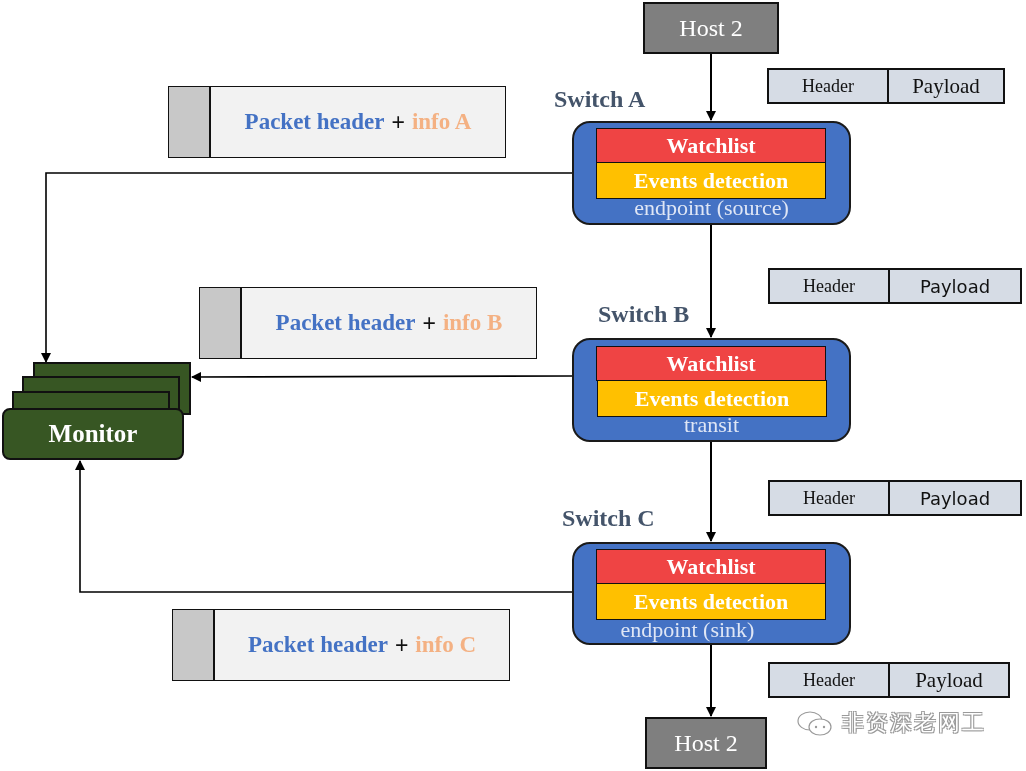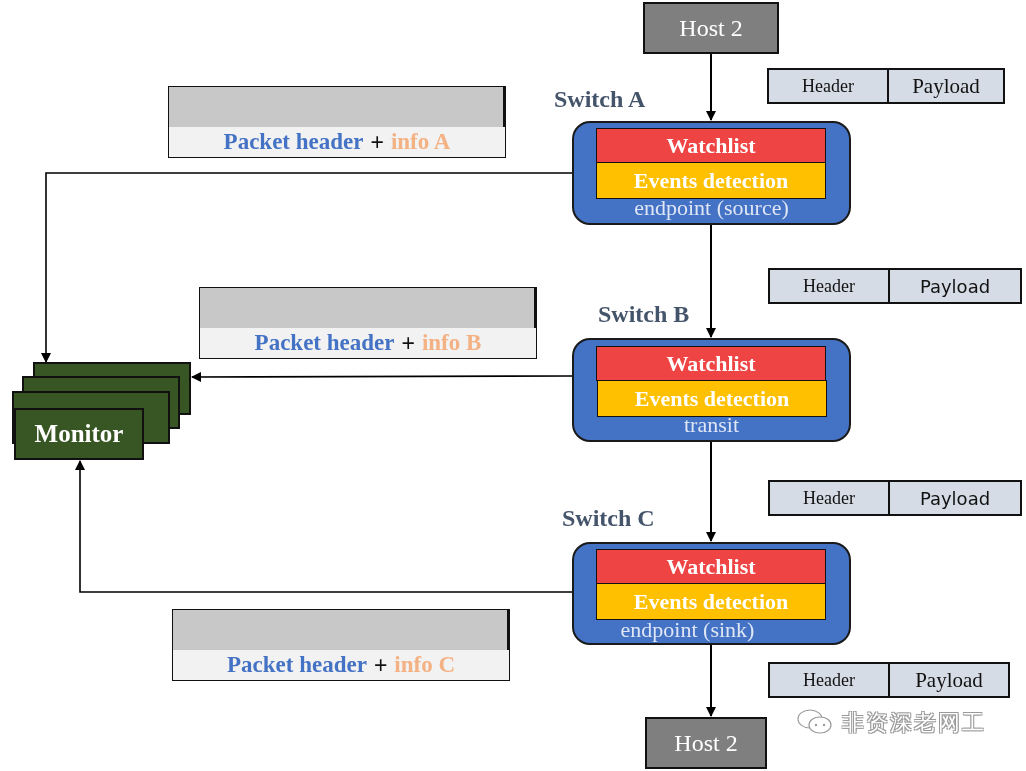--- a/index.html
+++ b/index.html
@@ -13,32 +13,32 @@
   .switch { background: #4472c4; border: 2px solid #1a1a1a; border-radius: 18px; }
   .watch { background: #ef4444; border: 1.5px solid #111; color: #ffffff; font-weight: bold; font-size: 22px; display: flex; align-items: center; justify-content: center; }
   .events { background: #ffc000; border: 1.5px solid #111; color: #ffffff; font-weight: bold; font-size: 22px; display: flex; align-items: center; justify-content: center; }
   .role { color: #dfe6f5; font-size: 22px; text-align: center; }
 
   .pkt { display: flex; border: 2px solid #111; background: #d6dce5; }
   .pkt .hdr { flex: 0 0 118px; border-right: 2px solid #111; display: flex; align-items: center; justify-content: center; font-family: Liberation Serif, serif; font-size: 18px; color: #111; }
   .pkt .pay { flex: 1; display: flex; align-items: center; justify-content: center; font-size: 21px; color: #111; }
   .pkt .pay.sans { font-family: "DejaVu Sans", sans-serif; font-size: 18px; }
 
-  .report { border: 1.5px solid #111; background: #f2f2f2; display: flex; flex-direction: column; }
+  .report { border: 1.5px solid #111; background: #f2f2f2; display: flex; }
   .report .tab { flex: 0 0 40px; background: #c8c8c8; border-right: 2.5px solid #111; }
   .report .txt { flex: 1; display: flex; align-items: center; justify-content: center; font-weight: bold; font-size: 23px; }
   .report .ph { color: #4472c4; }
   .report .plus { color: #111; font-family: "Liberation Sans", sans-serif; font-weight: normal; margin: 0 7px; }
   .report .info { color: #f4b183; }
 
   .mon { background: #375623; border: 2.5px solid #111; }
   .mon-front { color: #ffffff; font-weight: bold; font-size: 25px; display: flex; align-items: center; justify-content: center; }
 
   .watermark { color: #ffffff; font-family: Liberation Mono, monospace; font-size: 22px; letter-spacing: 2px;
-    text-shadow: -1px -1px 0 #9a9a9a, 1px -1px 0 #9a9a9a, -1px 1px 0 #9a9a9a, 1px 1px 0 #9a9a9a; display: flex; align-items: flex-start; gap: 8px; }
+    text-shadow: -1px -1px 0 #9a9a9a, 1px -1px 0 #9a9a9a, -1px 1px 0 #9a9a9a, 1px 1px 0 #9a9a9a; display: flex; align-items: flex-end; gap: 8px; }
 
   svg.wires { position: absolute; left: 0; top: 0; pointer-events: none; }
 </style>
 </head>
 <body>
 
 <svg class="wires" width="1026" height="771">
   <defs>
     <marker id="arr" markerWidth="10" markerHeight="10" refX="9" refY="5" orient="auto" markerUnits="userSpaceOnUse">
       <path d="M0,0 L10,5 L0,10 z" fill="#000"></path>
@@ -120,21 +120,21 @@
   <div class="txt">
     <span class="ph">Packet header</span>
     <span class="plus">+</span>
     <span class="info">info C</span>
   </div>
 </div>
 
 <div class="abs mon" style="left:33px;top:362px;width:158px;height:53px;"></div>
 <div class="abs mon" style="left:22px;top:376px;width:158px;height:53px;"></div>
 <div class="abs mon" style="left:12px;top:391px;width:158px;height:53px;"></div>
-<div class="abs mon mon-front" style="left:14px;top:408px;width:130px;height:52px;">
+<div class="abs mon mon-front" style="left:2px;top:408px;width:182px;height:52px;border-radius:8px;">
   <span>Monitor</span>
 </div>
 
 <div class="abs watermark" style="left:796px;top:708px;">
   <svg width="38" height="28" viewBox="0 0 38 28">
     <ellipse cx="14" cy="11" rx="12" ry="9" fill="#fff" stroke="#9a9a9a" stroke-width="1.2"></ellipse>
     <ellipse cx="24" cy="17" rx="11" ry="8" fill="#fff" stroke="#9a9a9a" stroke-width="1.2"></ellipse>
     <circle cx="20" cy="17" r="1.2" fill="#9a9a9a"></circle>
     <circle cx="28" cy="17" r="1.2" fill="#9a9a9a"></circle>
   </svg>

